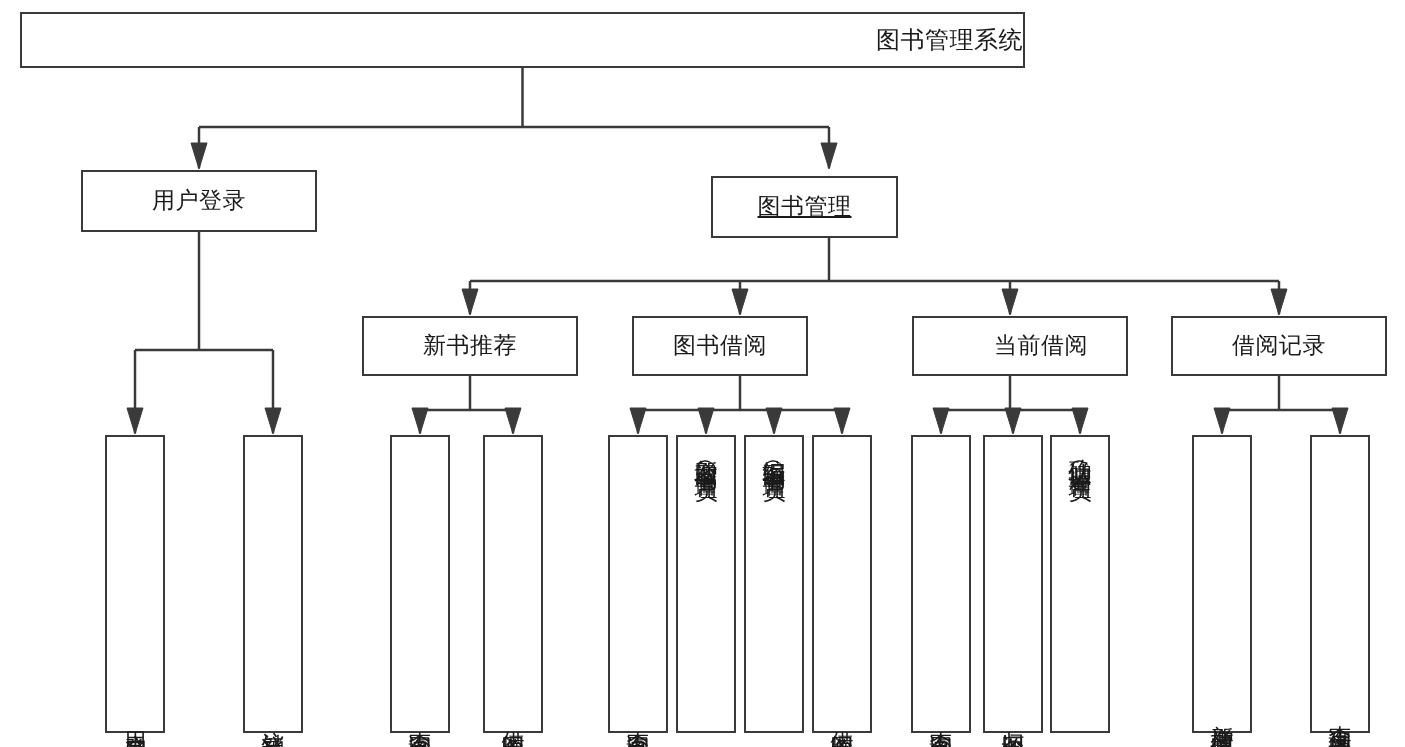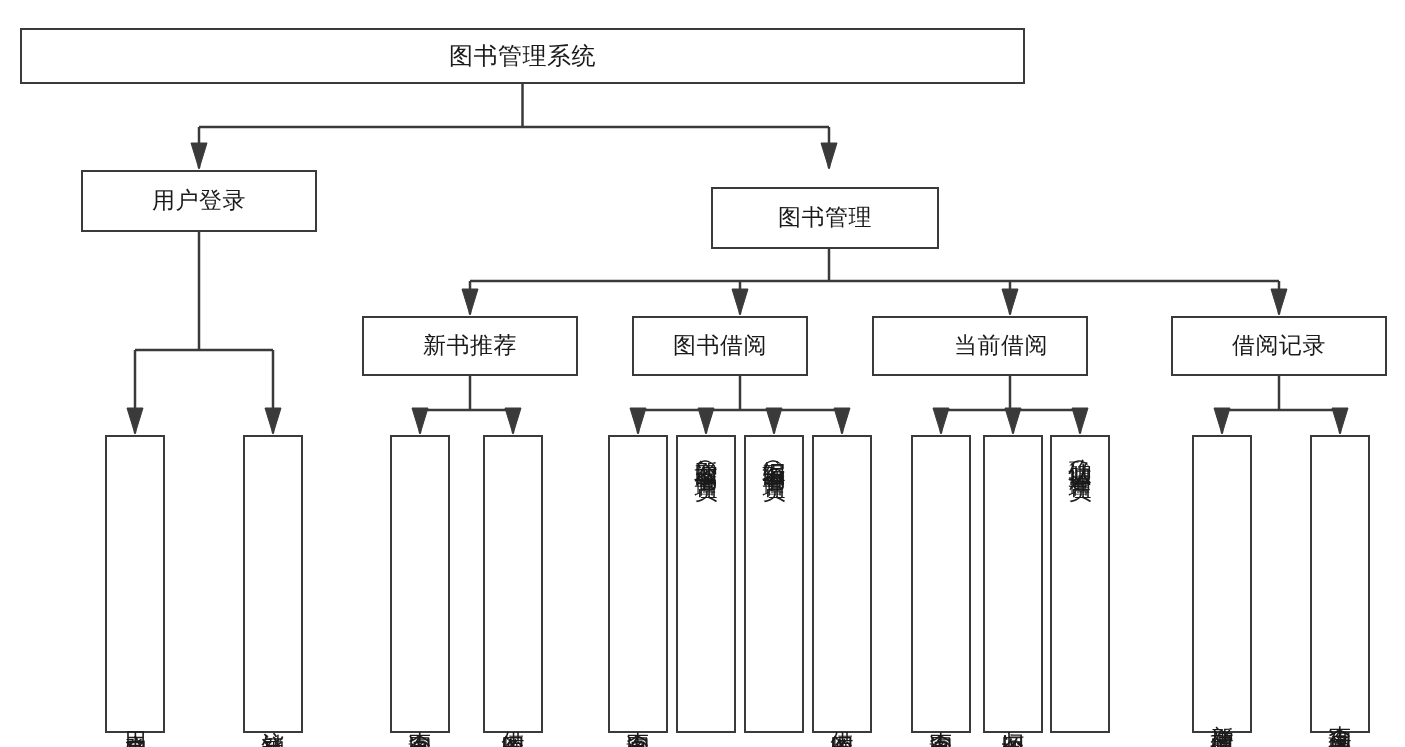--- a/index.html
+++ b/index.html
@@ -130,36 +130,36 @@
       <path d="M 1072 408 L 1088 408 L 1080 434 Z" fill="#3a3a3a" stroke="#3a3a3a" stroke-width="1"></path>
       <line x1="1279" y1="376" x2="1279" y2="410" stroke="#3a3a3a" stroke-width="2.5"></line>
       <line x1="1222" y1="410" x2="1340" y2="410" stroke="#3a3a3a" stroke-width="2.5"></line>
       <line x1="1222" y1="410" x2="1222" y2="433" stroke="#3a3a3a" stroke-width="2.5"></line>
       <path d="M 1214 408 L 1230 408 L 1222 434 Z" fill="#3a3a3a" stroke="#3a3a3a" stroke-width="1"></path>
       <line x1="1340" y1="410" x2="1340" y2="433" stroke="#3a3a3a" stroke-width="2.5"></line>
       <path d="M 1332 408 L 1348 408 L 1340 434 Z" fill="#3a3a3a" stroke="#3a3a3a" stroke-width="1"></path>
     </svg>
 
   <div id="nodes-layer">
-      <div class="node horiz root" style="left: 20px; top: 28px; width: 1005px; height: 56px;">
+      <div class="node horiz root" style="left: 20px; top: 12px; width: 1005px; height: 56px; justify-content: flex-end;">
         <span class="node-label">图书管理系统</span>
       </div>
       <div class="node horiz" style="left: 81px; top: 170px; width: 236px; height: 62px;">
         <span class="node-label">用户登录</span>
       </div>
-      <div class="node horiz" style="left: 711px; top: 187px; width: 228px; height: 62px;">
+      <div class="node horiz" style="left: 711px; top: 176px; width: 187px; height: 62px; text-decoration: underline;">
         <span class="node-label">图书管理</span>
       </div>
       <div class="node horiz" style="left: 362px; top: 316px; width: 216px; height: 60px; font-family: Liberation Serif, serif;">
         <span class="node-label">新书推荐</span>
       </div>
       <div class="node horiz" style="left: 632px; top: 316px; width: 176px; height: 60px;">
         <span class="node-label">图书借阅</span>
       </div>
-      <div class="node horiz" style="left: 872px; top: 316px; width: 216px; height: 60px; padding-left: 42px;">
+      <div class="node horiz" style="left: 912px; top: 316px; width: 216px; height: 60px; padding-left: 42px;">
         <span class="node-label">当前借阅</span>
       </div>
       <div class="node horiz" style="left: 1171px; top: 316px; width: 216px; height: 60px;">
         <span class="node-label">借阅记录</span>
       </div>
       <div class="node vert" style="left: 105px; top: 435px; width: 60px; height: 298px;">
         <span class="node-label">用户登录</span>
       </div>
       <div class="node vert" style="left: 243px; top: 435px; width: 60px; height: 298px;">
         <span class="node-label">注销登录</span>

